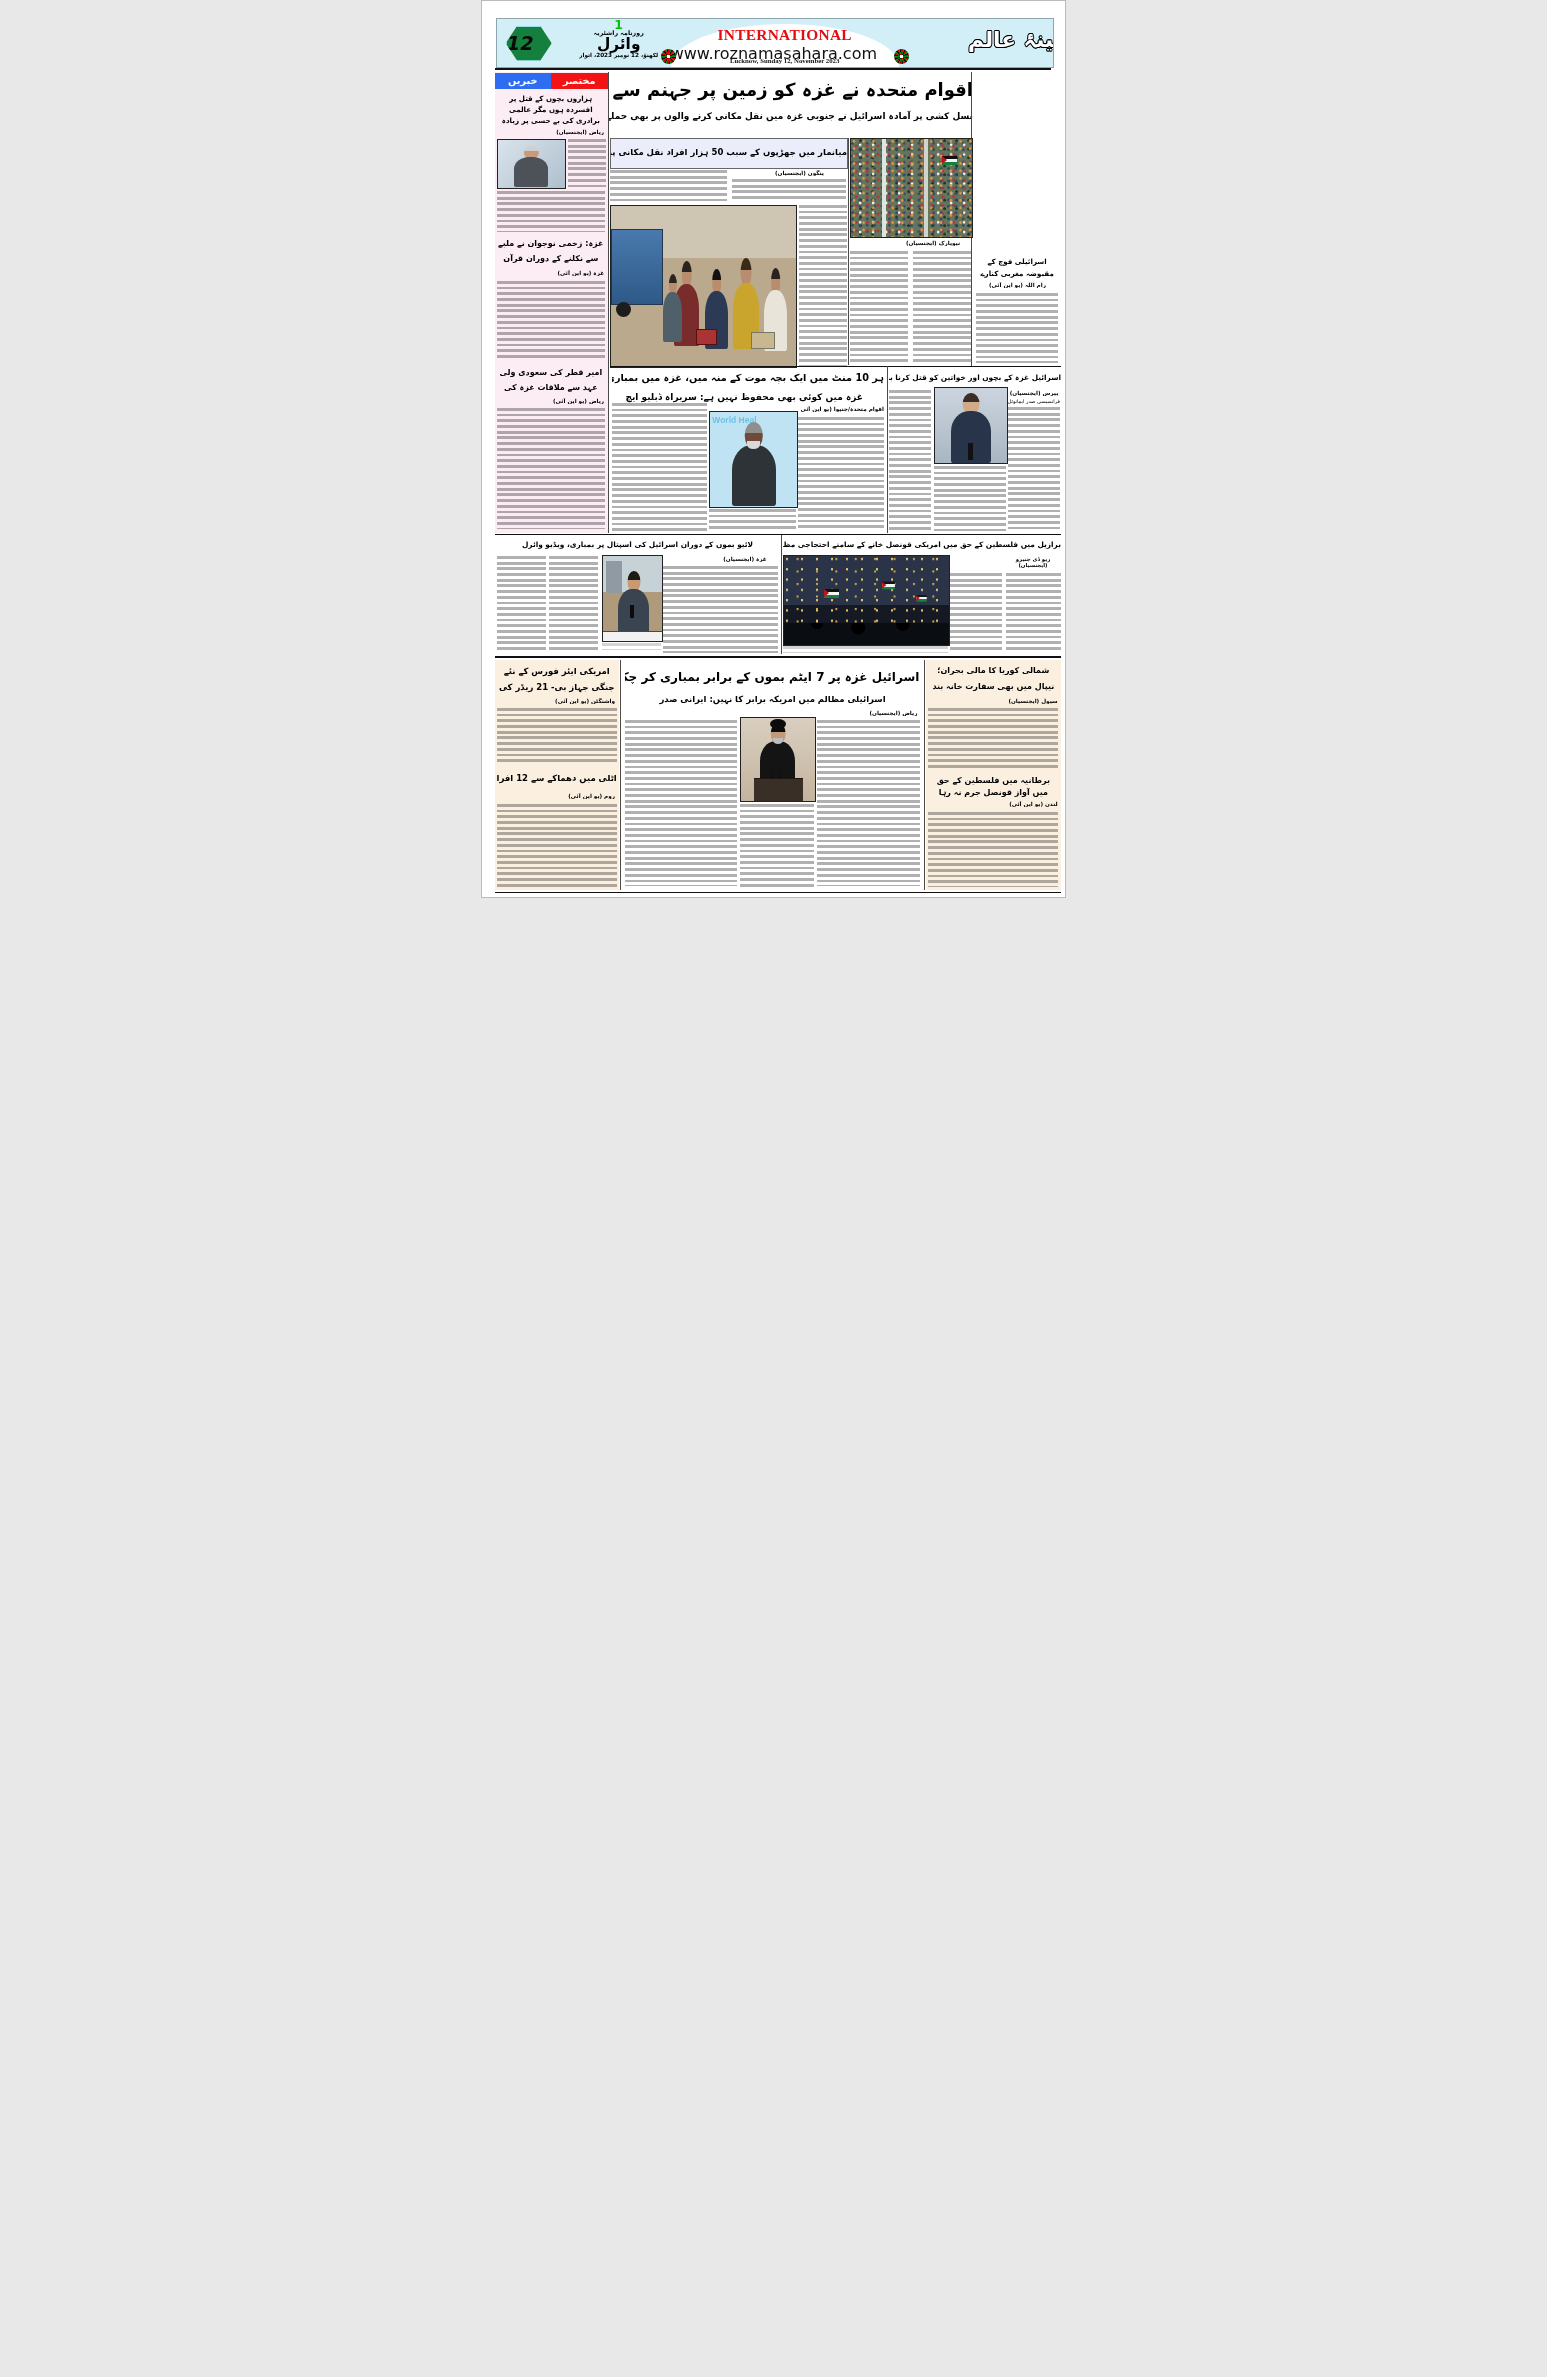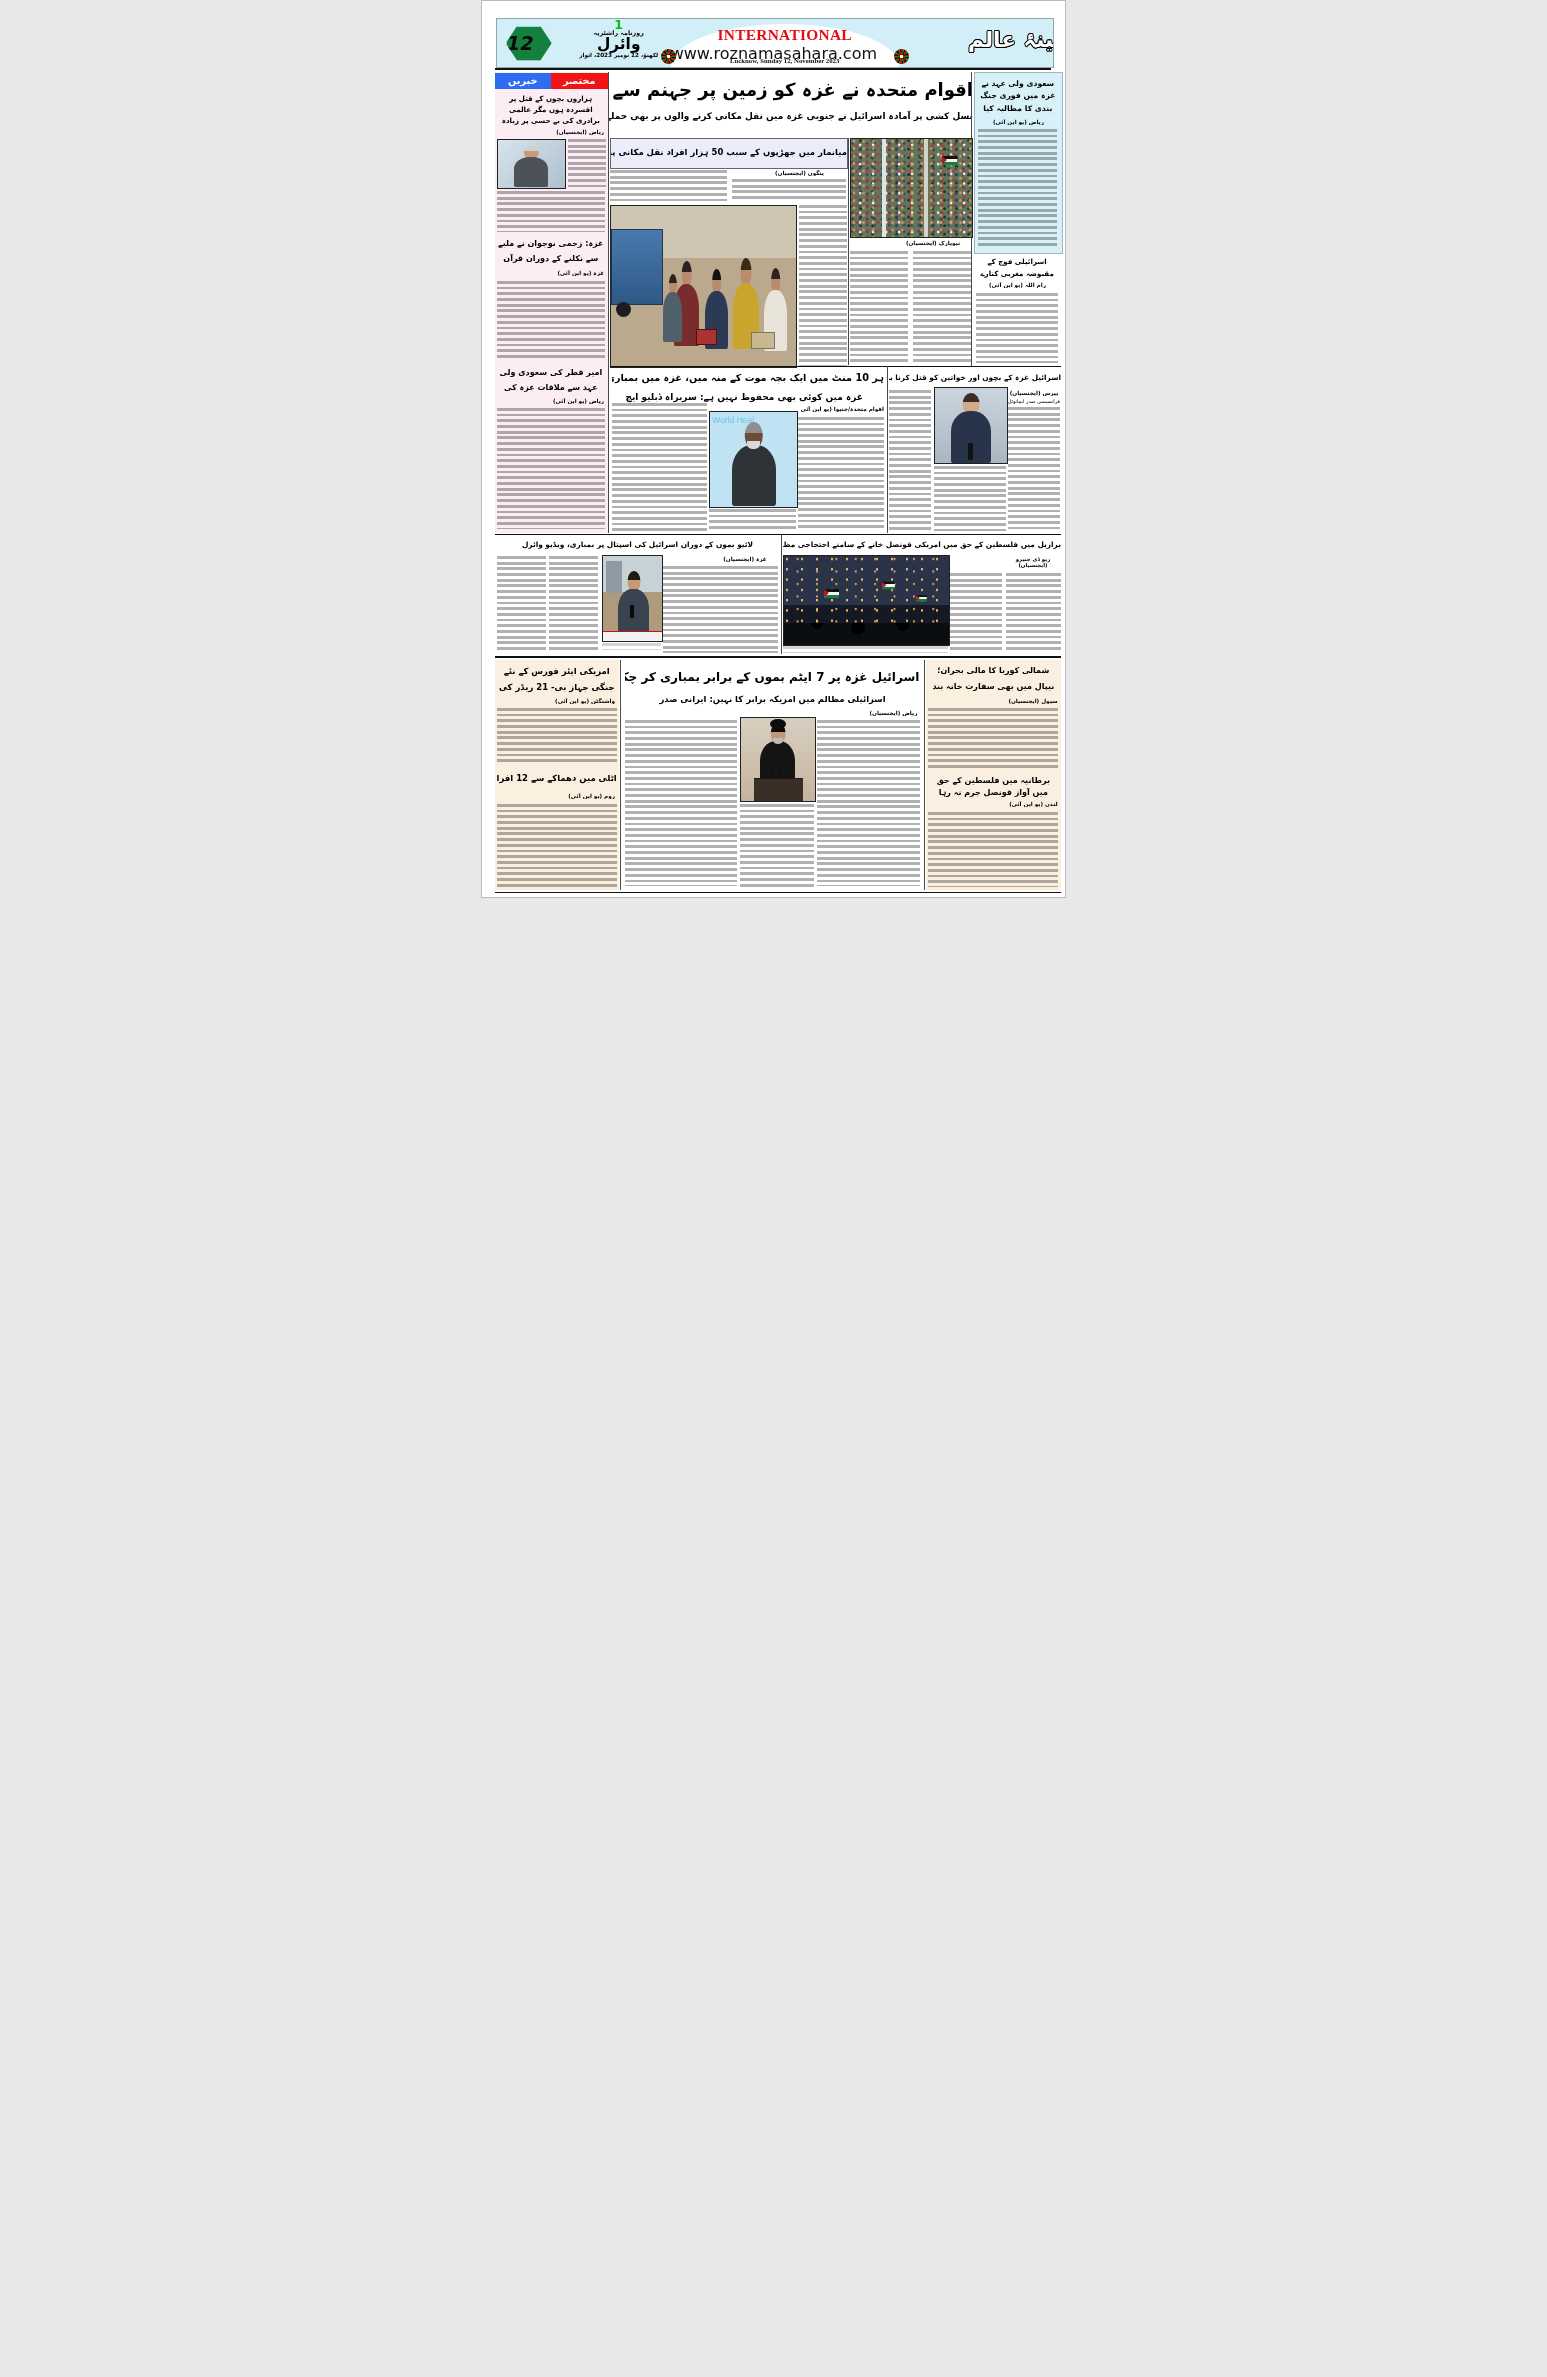--- a/index.html
+++ b/index.html
@@ -102,25 +102,20 @@
     <div class="abs ph" style="left:2.3px;top:119px;width:108px;height:41px;"></div>
     <div class="abs hl" style="left:2.3px;top:164px;width:108px;height:32px;font-size:8px;line-height:15.4px;">غزہ: زخمی نوجوان نے ملبے سے نکلنے کے دوران قرآن تھامے رکھا</div>
     <div class="abs byline" style="right:3.4px;top:198px;">غزہ (یو این آئی)</div>
     <div class="abs ph" style="left:2.3px;top:209px;width:108px;height:79px;"></div>
     <div class="abs hl" style="left:2.3px;top:293px;width:108px;height:32px;font-size:8px;line-height:15.4px;">امیر قطر کی سعودی ولی عہد سے ملاقات غزہ کی صورتحال پر بات چیت</div>
     <div class="abs byline" style="right:3.4px;top:326px;">ریاض (یو این آئی)</div>
     <div class="abs ph" style="left:2.3px;top:336px;width:108px;height:121px;"></div>
   </div>
   <div class="abs vline" style="left:126px;top:71px;height:461px;"></div>
 
-  <div class="abs" style="left:492px;top:71px;width:87px;height:180px;background:#d8f0f8;border:0.6px solid #9fb6c0;">
-    <div class="abs hl" style="left:2.3px;top:4.6px;width:81px;height:38px;font-size:7.7px;line-height:12.5px;">سعودی ولی عہد نے غزہ میں فوری جنگ بندی کا مطالبہ کیا</div>
-    <div class="abs byline" style="left:0;top:46px;width:100%;text-align:center;">ریاض (یو این آئی)</div>
-    <div class="abs ph" style="left:3.4px;top:56px;width:79px;height:119px;"></div>
-  </div>
   <div class="abs vline" style="left:489px;top:71px;height:294px;"></div>
 
   <div class="abs" style="left:492px;top:254px;width:87px;height:111px;">
     <div class="abs hl" style="left:1.1px;top:1.1px;width:84px;height:24px;font-size:7.1px;line-height:12px;">اسرائیلی فوج کے مقبوضہ مغربی کنارے کے کئی شہروں پر حملے</div>
     <div class="abs byline" style="left:0;top:27px;width:100%;text-align:center;">رام اللہ (یو این آئی)</div>
     <div class="abs ph" style="left:2.3px;top:38px;width:82px;height:70px;"></div>
   </div>
 
   <div class="abs" style="left:128px;top:137px;width:236px;height:28.5px;background:#ecedfb;border:0.6px solid #666;">
     <div class="hl" style="width:100%;height:100%;font-size:8.5px;line-height:27px;white-space:nowrap;">میانمار میں جھڑپوں کے سبب 50 ہزار افراد نقل مکانی پر مجبور: اقوام متحدہ</div>
@@ -150,21 +145,21 @@
   </div>
   <div class="abs byline" style="left:414px;top:239px;width:74px;text-align:center;">نیویارک (ایجنسیاں)</div>
   <div class="abs ph" style="left:368px;top:250px;width:58px;height:114px;"></div>
   <div class="abs ph" style="left:431px;top:250px;width:58px;height:114px;"></div>
 
   <div class="abs hline" style="left:128px;top:365px;width:451px;height:1.1px;"></div>
   <div class="abs hl" style="left:130px;top:368px;width:272px;height:18px;font-size:9.7px;line-height:18px;white-space:nowrap;">ہر 10 منٹ میں ایک بچہ موت کے منہ میں، غزہ میں بمباری فوراً روکی جائے</div>
   <div class="abs hl" style="left:142px;top:389px;width:239px;height:15px;font-size:9px;line-height:15px;white-space:nowrap;">غزہ میں کوئی بھی محفوظ نہیں ہے: سربراہ ڈبلیو ایچ او</div>
   <div class="abs byline" style="left:319px;top:405px;width:83px;text-align:center;">اقوام متحدہ/جنیوا (یو این آئی)</div>
   <div class="photo" style="left:227px;top:410px;width:87px;height:95px;background:#bfe3f2;">
-    <div class="abs" style="left:2.3px;top:3.4px;width:85px;color:#6cc3e6;font-weight:normal;font-size:8.5px;font-family:'Liberation Sans',sans-serif;">World Heal</div>
+    <div class="abs" style="left:2.3px;top:3.4px;width:85px;color:#6cc3e6;font-weight:bold;font-size:8.5px;font-family:'Liberation Sans',sans-serif;">World Heal</div>
     <div class="fig" style="left:21.6px;top:10.3px;width:44px;height:84px;--skin:#6e4a38;--hair:#8f8f8f;--coat:#2e3338;">
       <i class="beard"></i>
     </div>
   </div>
   <div class="abs ph" style="left:130px;top:402px;width:95px;height:128px;"></div>
   <div class="abs ph" style="left:316px;top:416px;width:86px;height:114px;"></div>
   <div class="abs ph" style="left:227px;top:508px;width:87px;height:21.6px;"></div>
   <div class="abs vline" style="left:405px;top:365px;height:167px;"></div>
 
   <div class="abs hl" style="left:407px;top:368px;width:172px;height:17px;font-size:7.4px;line-height:17px;white-space:nowrap;">اسرائیل غزہ کے بچوں اور خواتین کو قتل کرنا بند کرے</div>

